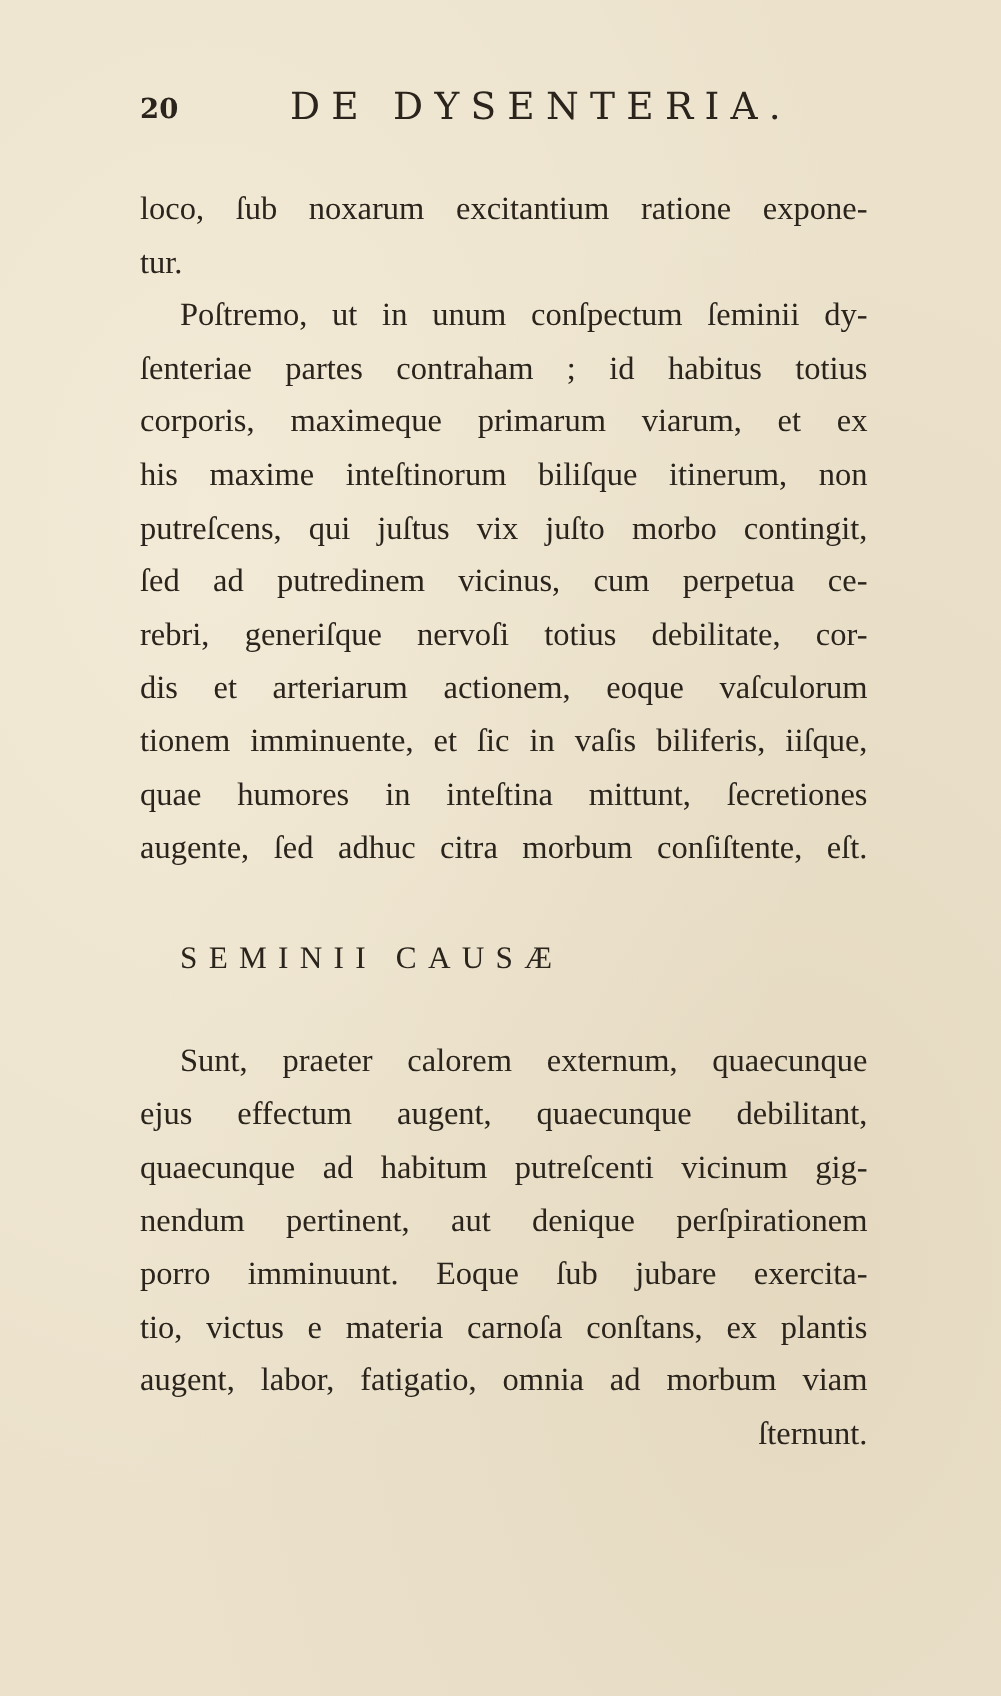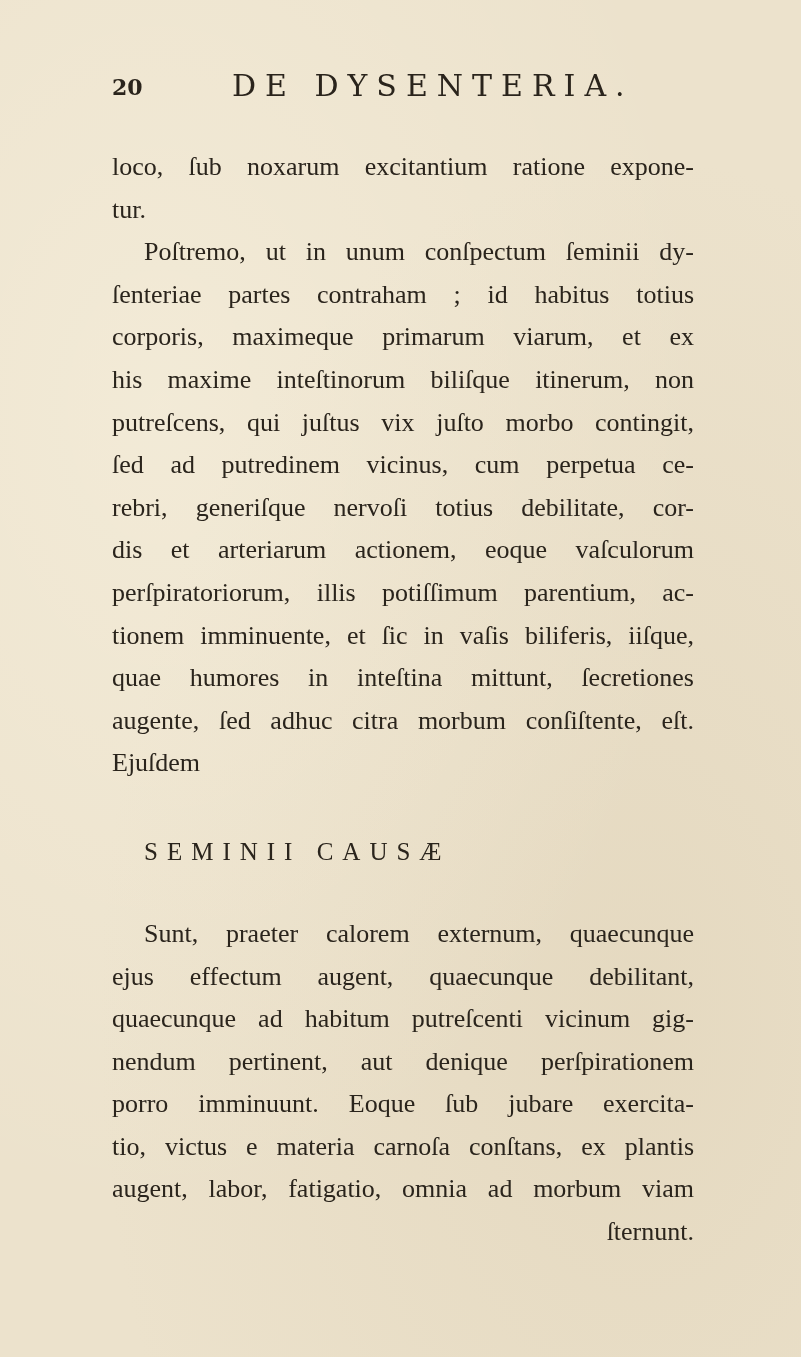--- a/index.html
+++ b/index.html
@@ -51,25 +51,23 @@
 
     <div>
       <div class="line indent">Poſtremo, ut in unum conſpectum ſeminii dy-</div>
       <div class="line">ſenteriae partes contraham ; id habitus totius</div>
       <div class="line">corporis, maximeque primarum viarum, et ex</div>
       <div class="line">his maxime inteſtinorum biliſque itinerum, non</div>
       <div class="line">putreſcens, qui juſtus vix juſto morbo contingit,</div>
       <div class="line">ſed ad putredinem vicinus, cum perpetua ce-</div>
       <div class="line">rebri, generiſque nervoſi totius debilitate, cor-</div>
       <div class="line">dis et arteriarum actionem, eoque vaſculorum</div>
-      <div class="line">perſpiratoriorum, illis potiſſimum parentium, ac-</div>
       <div class="line">tionem imminuente, et ſic in vaſis biliferis, iiſque,</div>
       <div class="line">quae humores in inteſtina mittunt, ſecretiones</div>
       <div class="line">augente, ſed adhuc citra morbum conſiſtente, eſt.</div>
-      <div class="line last">Ejuſdem</div>
     </div>
 
     <div class="section-heading">SEMINII CAUSÆ</div>
 
     <div>
       <div class="line indent">Sunt, praeter calorem externum, quaecunque</div>
       <div class="line">ejus effectum augent, quaecunque debilitant,</div>
       <div class="line">quaecunque ad habitum putreſcenti vicinum gig-</div>
       <div class="line">nendum pertinent, aut denique perſpirationem</div>
       <div class="line">porro imminuunt. Eoque ſub jubare exercita-</div>

